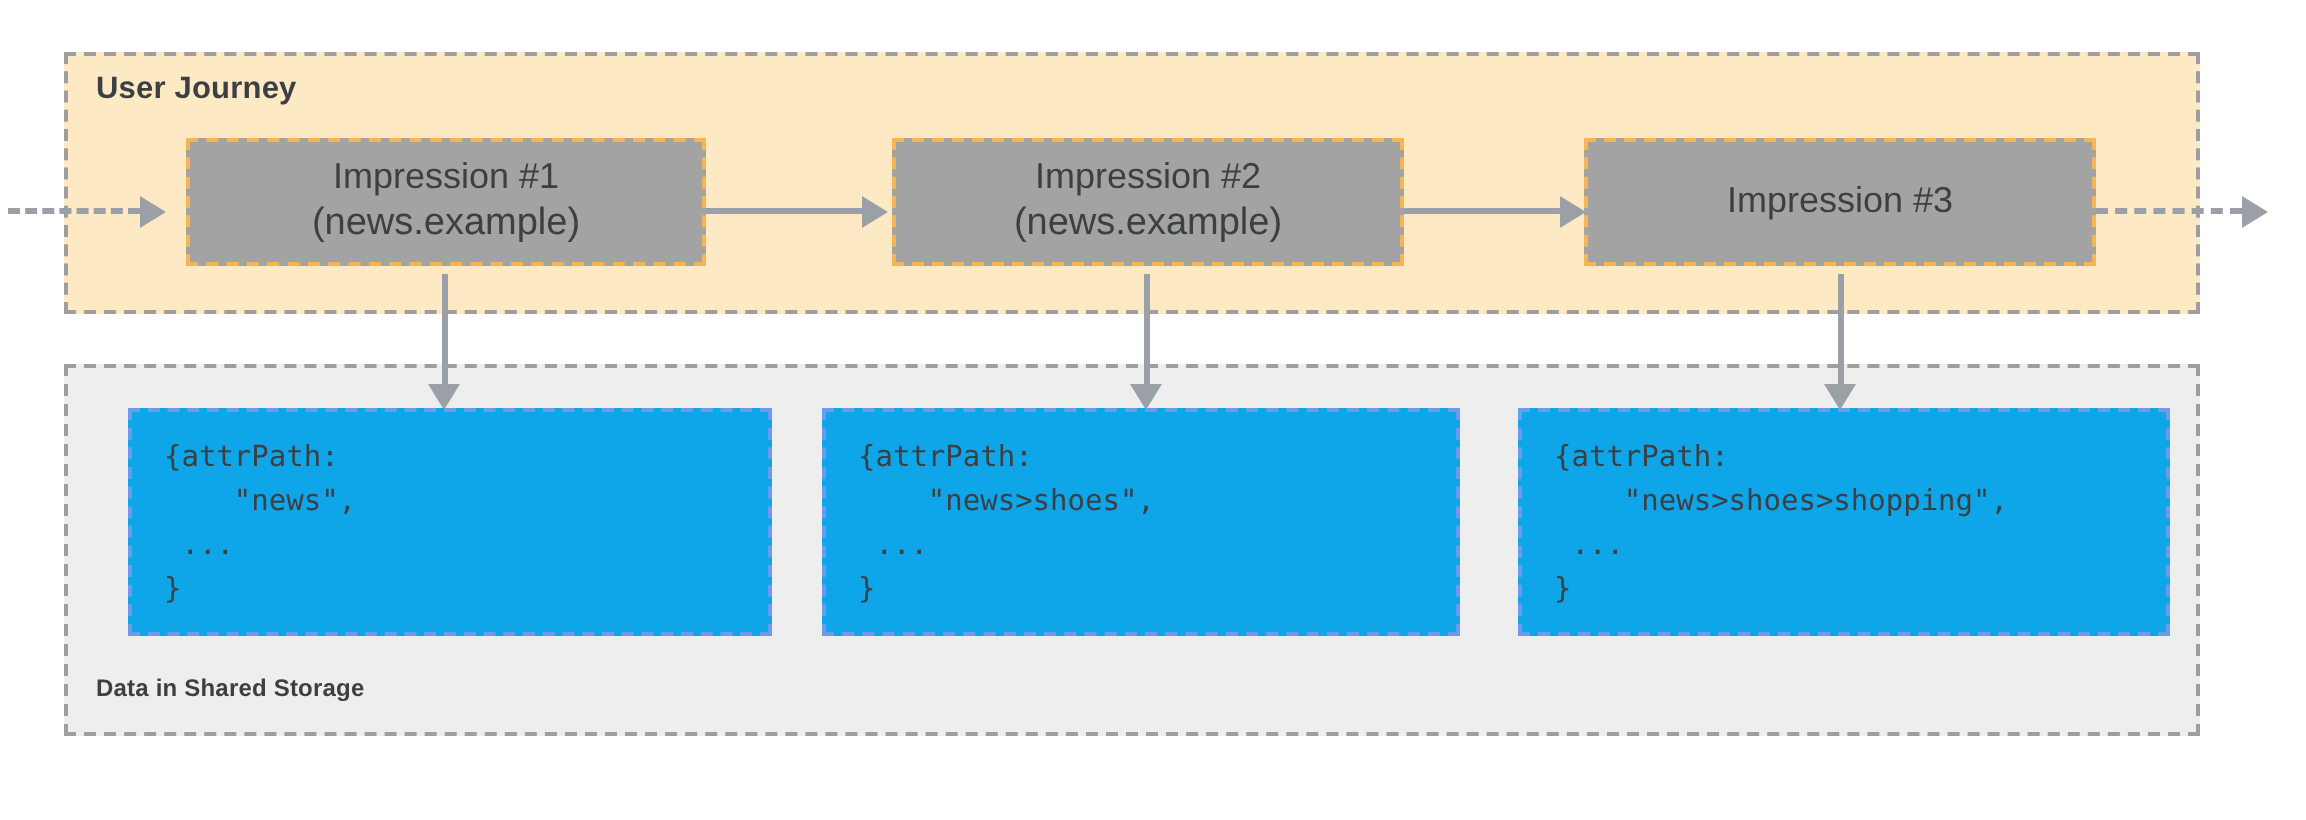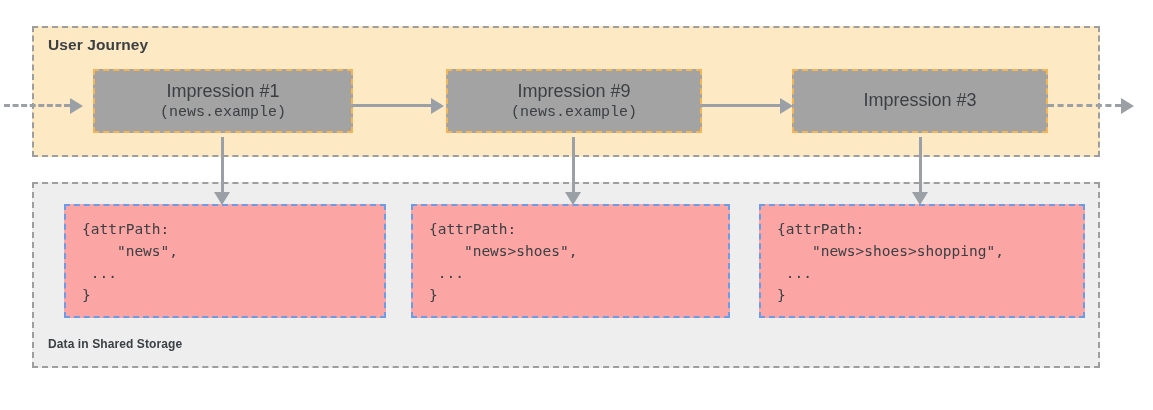--- a/index.html
+++ b/index.html
@@ -71,34 +71,33 @@
     flex-direction: column;
     align-items: center;
     justify-content: center;
     line-height: 1.28;
   }
   .impression .imp-title {
     font-size: 18px;
     color: #3c4043;
   }
   .impression .imp-sub {
-    font-size: 15px;
-    color: #3c4043;
-    font-family: Liberation Mono, monospace;
+    font-size: 19px;
+    color: #3c4043;
   }
   #imp-1 { left: 93px;  width: 260px; }
   #imp-2 { left: 446px; width: 256px; }
   #imp-3 { left: 792px; width: 256px; }
 
   
   .storage-card {
     position: absolute;
     top: 204px;
     height: 114px;
-    background: #fca5a5;
+    background: #0ea5e9;
     border: 2px dashed #6c9bea;
     box-sizing: border-box;
     padding: 12px 0 0 16px;
   }
   .storage-card pre {
     margin: 0;
     font-family: "DejaVu Sans Mono", "Liberation Mono", monospace;
     font-size: 14.5px;
     line-height: 1.52;
     color: #3c4043;
@@ -157,21 +156,21 @@
 
   <div class="impression" id="imp-1">
     <div class="imp-title">Impression #1</div>
     <div class="imp-sub">(news.example)</div>
   </div>
 
   <div class="hline" style="left:353px; top:104px; width:80px;"></div>
   <div class="arrow-right" style="left:431px; top:98px;"></div>
 
   <div class="impression" id="imp-2">
-    <div class="imp-title">Impression #9</div>
+    <div class="imp-title">Impression #2</div>
     <div class="imp-sub">(news.example)</div>
   </div>
 
   <div class="hline" style="left:702px; top:104px; width:80px;"></div>
   <div class="arrow-right" style="left:780px; top:98px;"></div>
 
   <div class="impression" id="imp-3">
     <div class="imp-title">Impression #3</div>
   </div>
 

